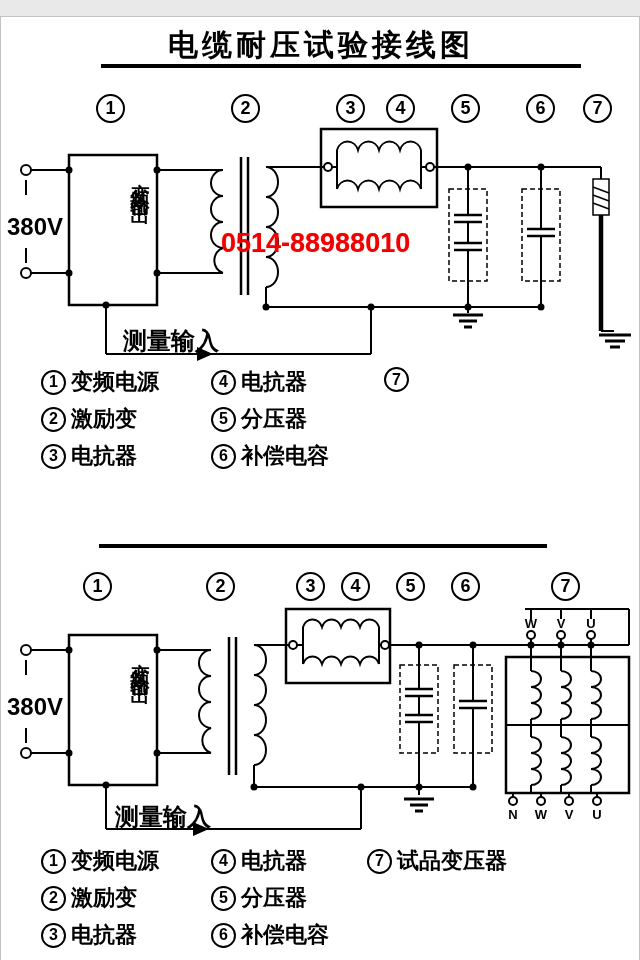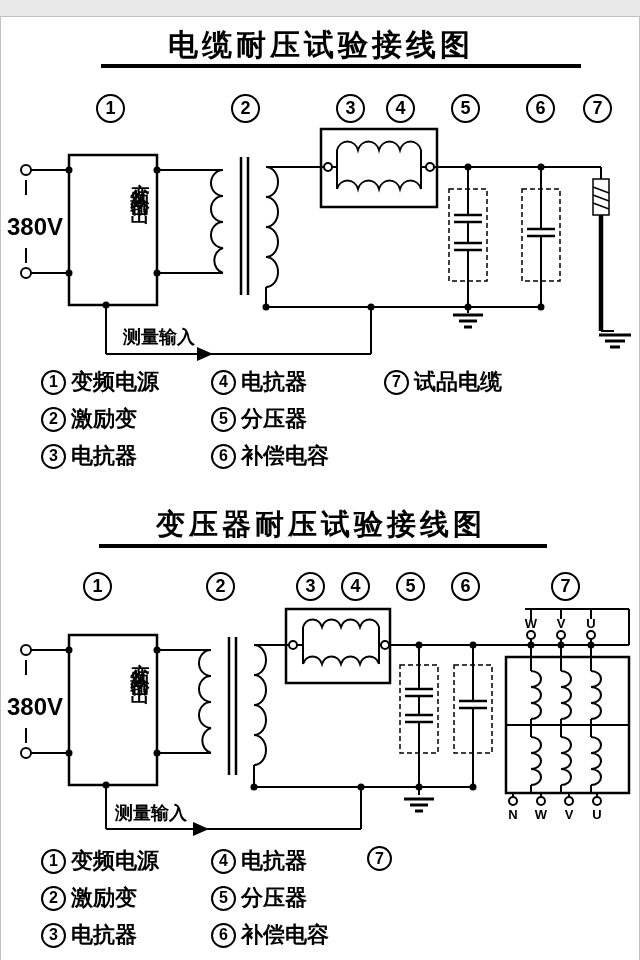--- a/index.html
+++ b/index.html
@@ -15,21 +15,21 @@
   .title { left:0; top:8px; width:100%; text-align:center; font-size:30px; font-weight:bold;
            letter-spacing:4px; color:#000; white-space:nowrap; }
   .underline { height:4px; background:#000; }
   .circ { border:2px solid #000; border-radius:50%; background:#fff; color:#000;
           display:flex; align-items:center; justify-content:center; font-weight:bold; }
   .circ.hdr { width:29px; height:29px; font-size:18px; }
   .circ.sm  { width:25px; height:25px; font-size:16px; margin-right:5px; flex:0 0 auto; }
   .v380 { font-size:24px; font-weight:bold; color:#000; }
   .vtext { writing-mode:vertical-rl; text-orientation:upright; font-size:19px; font-weight:bold;
            letter-spacing:7px; color:#000; }
-  .measure { font-size:18px; font-weight:bold; color:#000; }
+  .measure { font-size:24px; font-weight:bold; color:#000; }
   .watermark { color:#f00000; font-weight:bold; white-space:nowrap;
                text-shadow:0 0 1px rgba(255,0,0,.55); }
   .legend-item { display:flex; align-items:center; font-size:22px; font-weight:bold; color:#000;
                  white-space:nowrap; }
   .term { font-size:13px; font-weight:bold; color:#000; width:14px; text-align:center; }
 </style>
 </head>
 <body>
 
 <div class="page">
@@ -140,20 +140,21 @@
     <div class="abs circ hdr" style="left:95px;top:77px">1</div>
     <div class="abs circ hdr" style="left:230px;top:77px">2</div>
     <div class="abs circ hdr" style="left:335px;top:77px">3</div>
     <div class="abs circ hdr" style="left:385px;top:77px">4</div>
     <div class="abs circ hdr" style="left:450px;top:77px">5</div>
     <div class="abs circ hdr" style="left:525px;top:77px">6</div>
     <div class="abs circ hdr" style="left:582px;top:77px">7</div>
 
     <div class="abs v380" style="left:6px;top:196px">380V</div>
     <div class="abs vtext" style="left:126px;top:151px">变频输出</div>
+    <div class="abs watermark" style="left:220px;top:211px;font-size:27px">0514-88988010</div>
     <div class="abs measure" style="left:122px;top:308px">测量输入</div>
 
     <div class="abs legend-item" style="left:40px;top:350px">
       <span class="circ sm">1</span>
       <span>变频电源</span>
     </div>
     <div class="abs legend-item" style="left:40px;top:387px">
       <span class="circ sm">2</span>
       <span>激励变</span>
     </div>
@@ -168,21 +169,20 @@
     <div class="abs legend-item" style="left:210px;top:387px">
       <span class="circ sm">5</span>
       <span>分压器</span>
     </div>
     <div class="abs legend-item" style="left:210px;top:424px">
       <span class="circ sm">6</span>
       <span>补偿电容</span>
     </div>
     <div class="abs legend-item" style="left:383px;top:350px">
       <span class="circ sm">7</span>
-      <span>试品电缆</span>
     </div>
   </section>
 
   <section class="section" id="sec2">
 
     <svg class="wires" viewBox="0 0 640 480">
       <g fill="none" stroke="#000" stroke-width="2">
         <g>
           <circle cx="25" cy="153" r="5"></circle>
             <circle cx="25" cy="256" r="5"></circle>
@@ -303,21 +303,20 @@
           <circle cx="560" cy="148" r="3.5"></circle>
           <circle cx="590" cy="148" r="3.5"></circle>
         <circle cx="253" cy="290" r="3.5"></circle>
           <circle cx="360" cy="290" r="3.5"></circle>
         <circle cx="418" cy="290" r="3.5"></circle>
           <circle cx="472" cy="290" r="3.5"></circle>
         <polygon points="192,325 208,332 192,339"></polygon>
       </g>
     </svg>
 
-    <div class="abs title" style="font-size:29px">变压器耐压试验接线图</div>
     <div class="abs underline" style="left:98px;top:47px;width:448px"></div>
 
     <div class="abs circ hdr" style="left:82px;top:75px">1</div>
     <div class="abs circ hdr" style="left:205px;top:75px">2</div>
     <div class="abs circ hdr" style="left:295px;top:75px">3</div>
     <div class="abs circ hdr" style="left:340px;top:75px">4</div>
     <div class="abs circ hdr" style="left:395px;top:75px">5</div>
     <div class="abs circ hdr" style="left:450px;top:75px">6</div>
     <div class="abs circ hdr" style="left:550px;top:75px">7</div>
 
@@ -352,15 +351,16 @@
     <div class="abs legend-item" style="left:210px;top:386px">
       <span class="circ sm">5</span>
       <span>分压器</span>
     </div>
     <div class="abs legend-item" style="left:210px;top:423px">
       <span class="circ sm">6</span>
       <span>补偿电容</span>
     </div>
     <div class="abs legend-item" style="left:366px;top:349px">
       <span class="circ sm">7</span>
+      <span>试品变压器</span>
     </div>
   </section>
 </div>
 
 </body></html>

